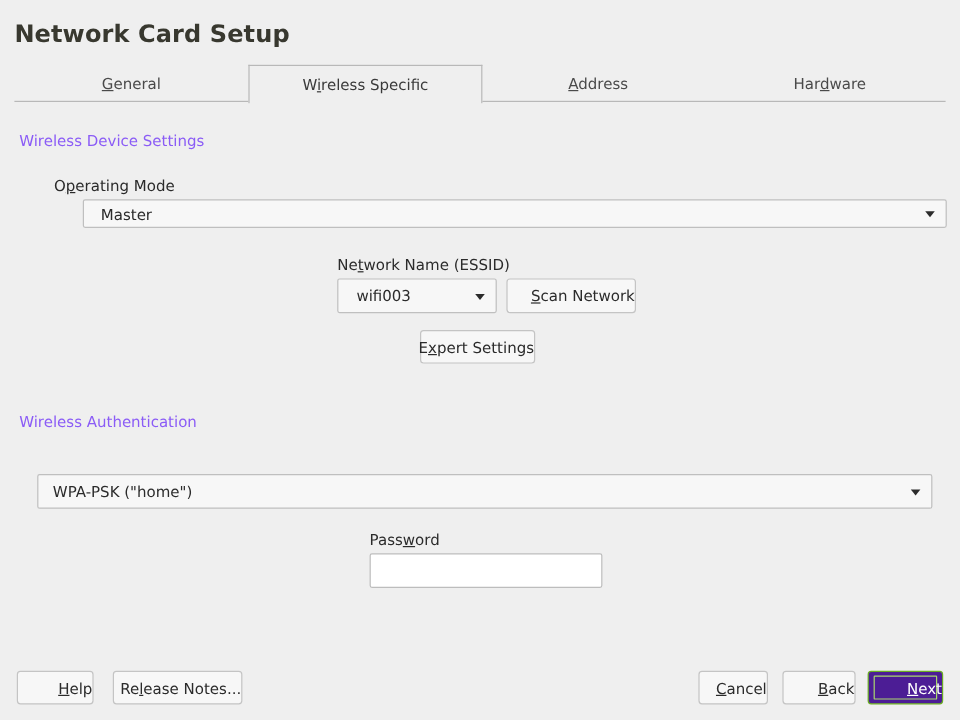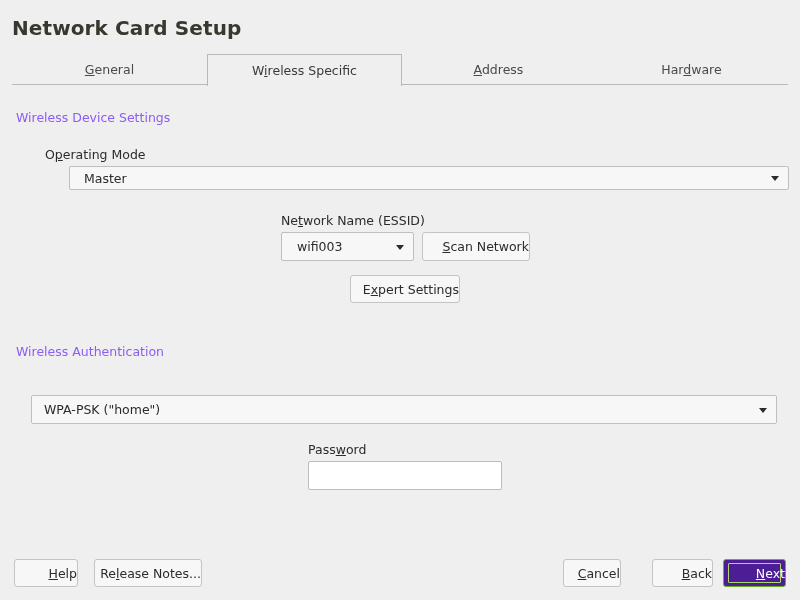--- a/index.html
+++ b/index.html
@@ -199,21 +199,21 @@
 
   <div class="combo" style="left:281px; top:146px; width:133px; height:29px; padding-left:15px;">
     <span>wifi003</span>
     <span class="arrow"></span>
   </div>
 
   <div class="btn" style="left:422px; top:146px; width:108px; height:29px;">
     <span><span class="u">S</span>can Network</span>
   </div>
 
-  <div class="btn" style="left:350px; top:189px; width:110px; height:28px;padding-left:24px;">
+  <div class="btn" style="left:350px; top:189px; width:96px; height:28px;padding-left:24px;">
     <span>E<span class="u">x</span>pert Settings</span>
   </div>
 
   <div class="section-head" style="left:16px; top:258px;">Wireless Authentication</div>
 
 
   <div class="combo" style="left:31px; top:309px; width:746px; height:29px; padding-left:12px;">
     <span>WPA-PSK ("home")</span>
     <span class="arrow"></span>
   </div>
@@ -227,21 +227,21 @@
 
 <div id="footer">
   <div class="btn" style="left:14px; top:559px; width:64px; height:28px;">
     <span><span class="u">H</span>elp</span>
   </div>
 
   <div class="btn" style="left:94px; top:559px; width:108px; height:28px;">
     <span>Re<span class="u">l</span>ease Notes...</span>
   </div>
 
-  <div class="btn" style="left:563px; top:559px; width:58px; height:28px;padding-left:32px;">
+  <div class="btn" style="left:582px; top:559px; width:58px; height:28px;padding-left:32px;">
     <span><span class="u">C</span>ancel</span>
   </div>
 
   <div class="btn" style="left:652px; top:559px; width:61px; height:28px;">
     <span><span class="u">B</span>ack</span>
   </div>
 
   <div class="btn primary" style="left:723px; top:559px; width:63px; height:28px;">
     <span class="focusring"></span>
     <span class="lbl"><span class="u">N</span>ext</span>

